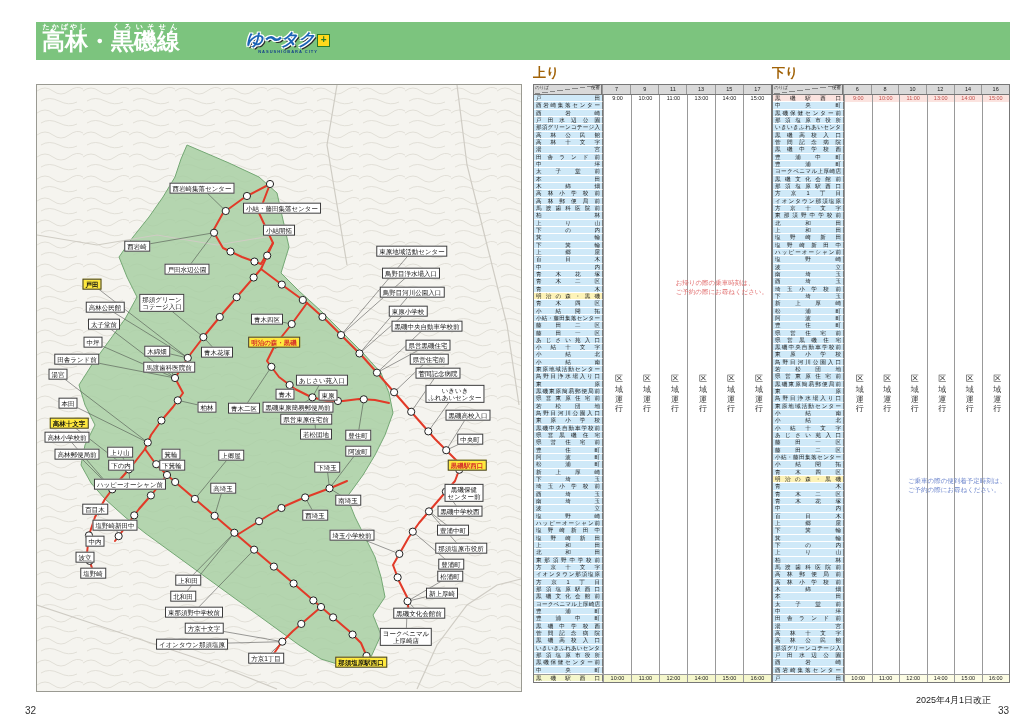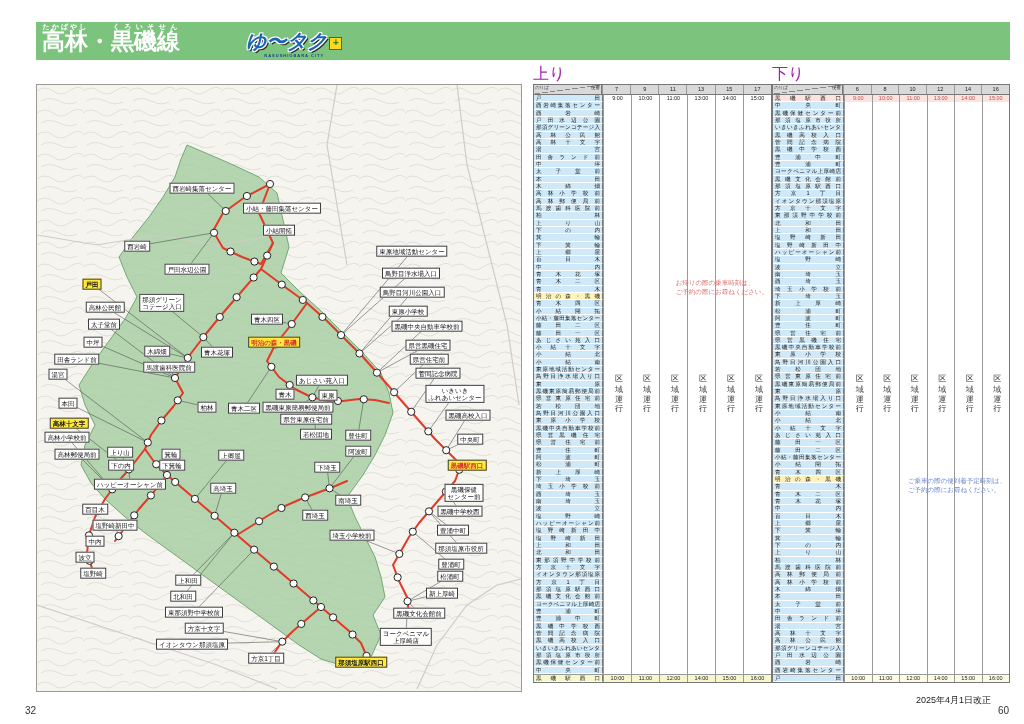--- a/index.html
+++ b/index.html
@@ -3,38 +3,38 @@
 <meta charset="utf-8">
 <style>
   html,body{margin:0;padding:0;background:#fff;}
   #page{position:relative;width:1024px;height:724px;background:#fff;overflow:hidden;
         font-family:"Liberation Sans","DejaVu Sans",sans-serif;color:#111;}
   
   #headbar{position:absolute;left:36px;top:22px;width:974px;height:38px;background:#7cc47e;}
   #title{position:absolute;left:6px;top:1px;color:#fff;font-weight:bold;font-size:23px;line-height:1;}
   #title rt{font-size:7px;font-weight:bold;letter-spacing:1px;}
   #logo{position:absolute;left:210px;top:6px;}
-  #logo .lt{font-size:20px;font-weight:900;font-style:italic;color:#1b63b5;
+  #logo .lt{font-size:17px;font-weight:900;font-style:italic;color:#1b63b5;
      text-shadow:-1px -1px 0 #fff,1px -1px 0 #fff,-1px 1px 0 #fff,1px 1px 0 #fff,2px 2px 0 #2a2a2a;text-align:right;}
   #logo .lp{display:inline-block;margin-left:2px;width:11px;height:11px;background:#ffd91c;border:1px solid #2a7a2a;
      color:#2a7a2a;font-weight:bold;font-size:10px;line-height:10px;text-align:center;vertical-align:middle;}
   #logo .ls{display:block;font-size:4px;letter-spacing:1px;color:#14408a;font-weight:bold;margin-top:-2px;text-align:center;}
   #resbox{position:absolute;right:10px;top:8px;background:#fff;padding:3px 9px;font-weight:bold;font-size:11px;color:#111;}
   
   #mapbox{position:absolute;left:36px;top:84px;width:484px;height:606px;background:#f5f4ef;border:1px solid #9a9a92;}
   #mapbox svg{position:absolute;left:0;top:0;}
   .mlabel{position:absolute;transform:translate(-50%,-50%);background:#fff;border:0.5px solid #3c3c3c;
      font-size:6.5px;line-height:1.18;padding:0.5px 2px;white-space:pre;text-align:center;color:#111;z-index:3;}
   .mlabel.y{background:#ffe93d;font-weight:bold;}
   .mlabel.r{background:#ffe93d;font-weight:bold;color:#d5302a;}
   
   .pagenum{position:absolute;bottom:8px;font-size:10px;color:#333;}
   #revnote{position:absolute;left:916px;top:694px;font-size:9px;color:#222;}
   
-  .ttitle{position:absolute;font-size:16px;font-weight:normal;color:#a21caf;}
+  .ttitle{position:absolute;font-size:13px;font-weight:bold;color:#a16207;}
   .ttable{position:absolute;border:1px solid #777;background:#fff;}
   .thead{display:flex;height:9px;background:#d9d9d9;border-bottom:1px solid #777;}
   .corner{position:relative;border-right:1px solid #777;
      background:linear-gradient(to bottom right,transparent 48%,#888 48%,#888 52%,transparent 52%),#d9d9d9;}
   .corner .cl{position:absolute;left:1px;top:0;font-size:4.5px;color:#333;}
   .corner .cr{position:absolute;right:1px;top:0;font-size:4.5px;color:#333;}
   .hcell{border-left:1px solid #999;font-size:5.5px;color:#222;text-align:center;line-height:9px;}
   .trow{display:flex;}
   .ncell{box-sizing:border-box;background:#cfe9f8;border-bottom:1px solid #fff;border-right:1px solid #777;
      font-size:5.6px;color:#1a1a1a;overflow:hidden;padding:0 2px;
@@ -581,15 +581,15 @@
         <div class="tcell" style="width: 27.5px; height: 7.33px; line-height: 7.33px; background: rgb(252, 252, 228); color: rgb(34, 34, 34);">11:00</div>
         <div class="tcell" style="width: 27.5px; height: 7.33px; line-height: 7.33px; background: rgb(252, 252, 228); color: rgb(34, 34, 34);">12:00</div>
         <div class="tcell" style="width: 27.5px; height: 7.33px; line-height: 7.33px; background: rgb(252, 252, 228); color: rgb(34, 34, 34);">14:00</div>
         <div class="tcell" style="width: 27.5px; height: 7.33px; line-height: 7.33px; background: rgb(252, 252, 228); color: rgb(34, 34, 34);">15:00</div>
         <div class="tcell" style="width: 27.5px; height: 7.33px; line-height: 7.33px; background: rgb(252, 252, 228); color: rgb(34, 34, 34);">16:00</div>
       </div>
     </div>
 
   <div id="revnote">2025年4月1日改正</div>
   <div class="pagenum" style="left:25px;">32</div>
-  <div class="pagenum" style="left:998px;">60</div>
+  <div class="pagenum" style="left:998px;">33</div>
 
 </div>
 
 </body></html>

